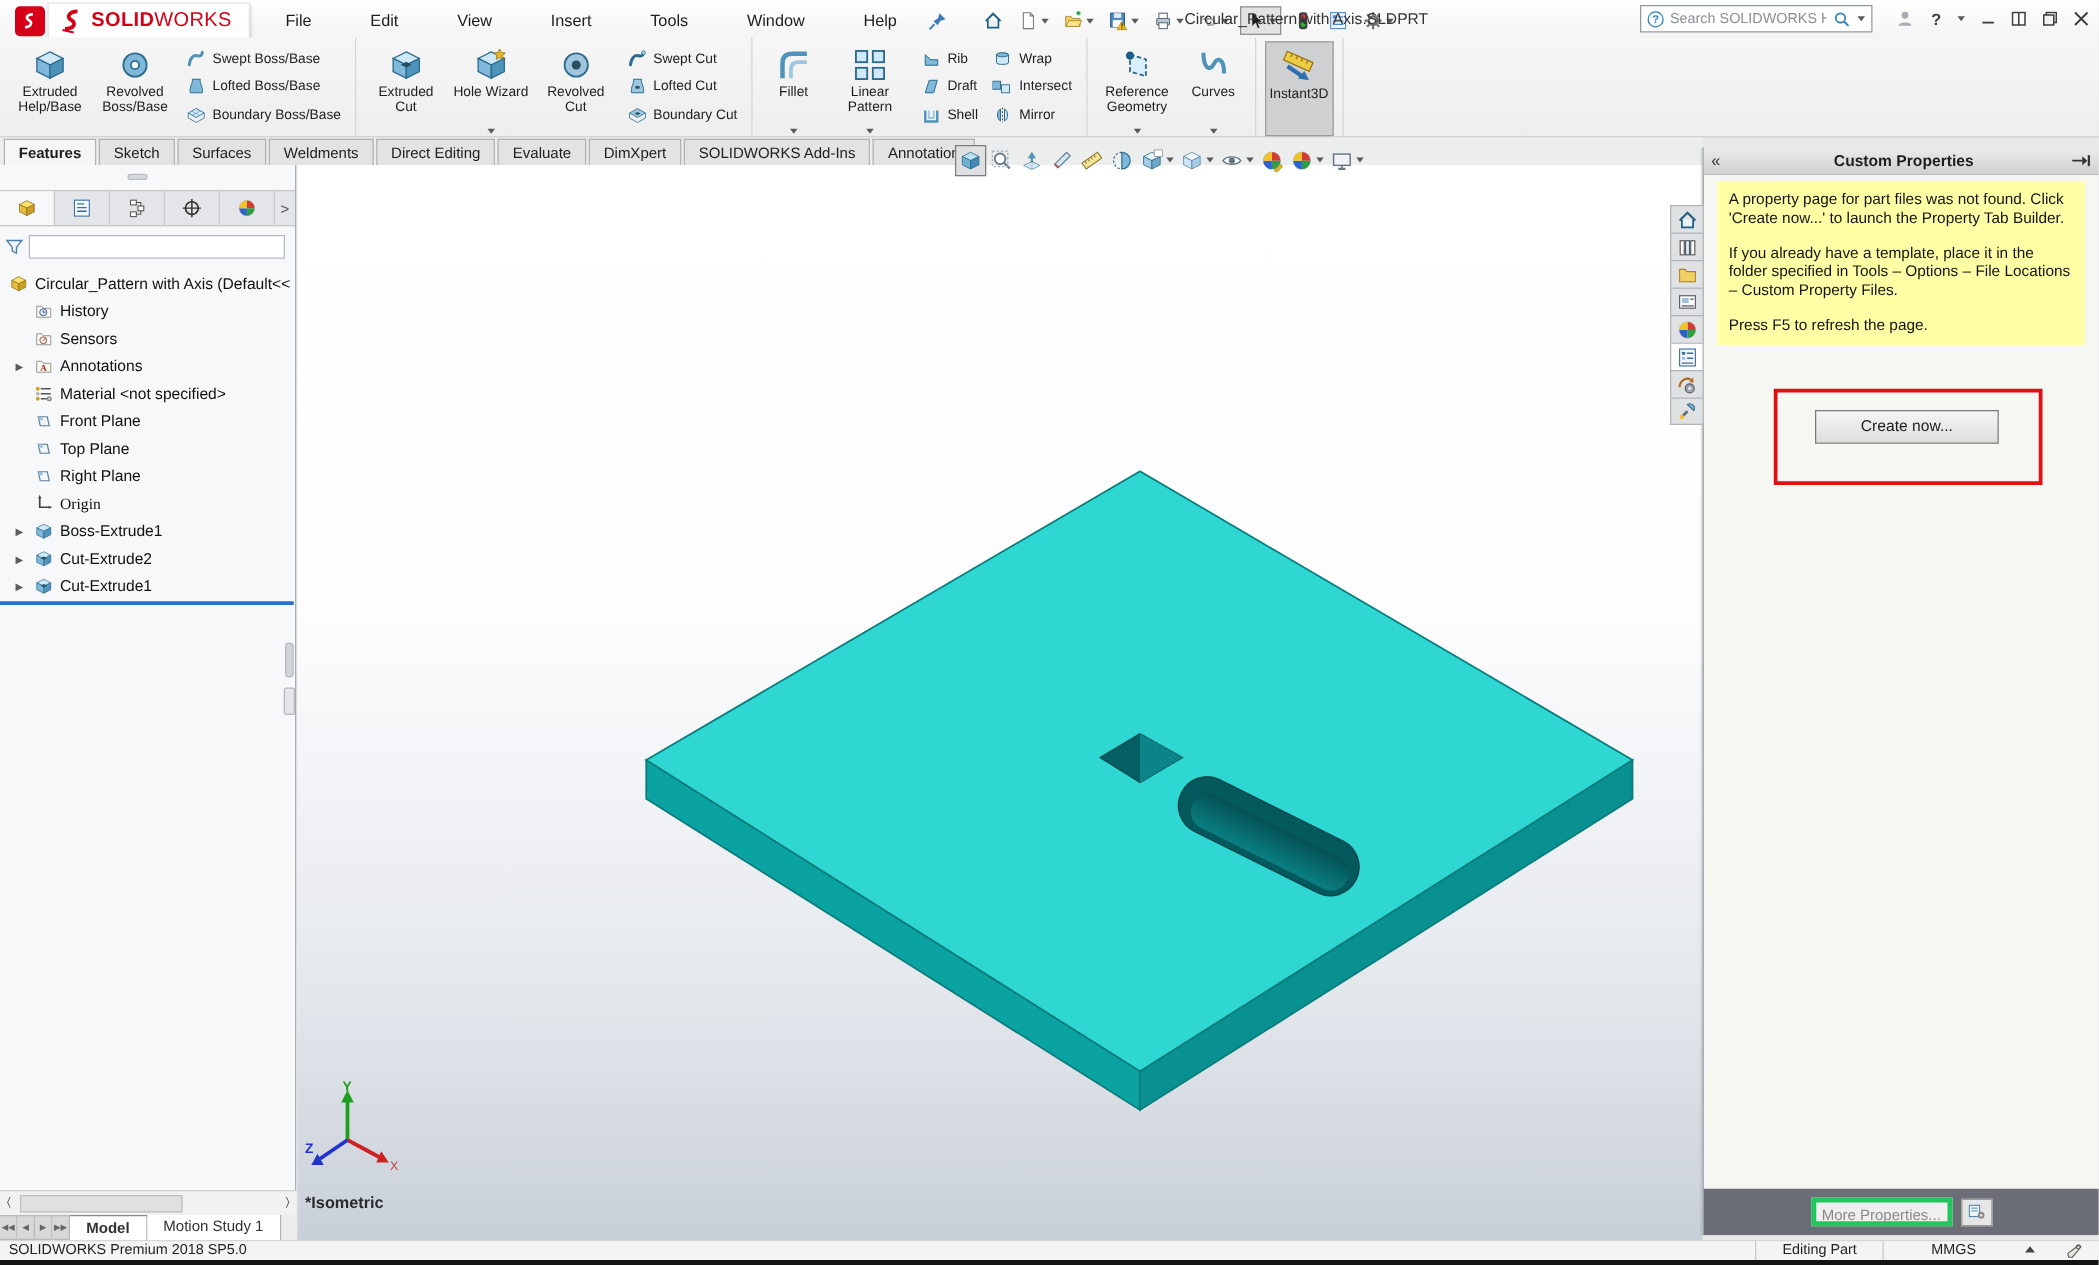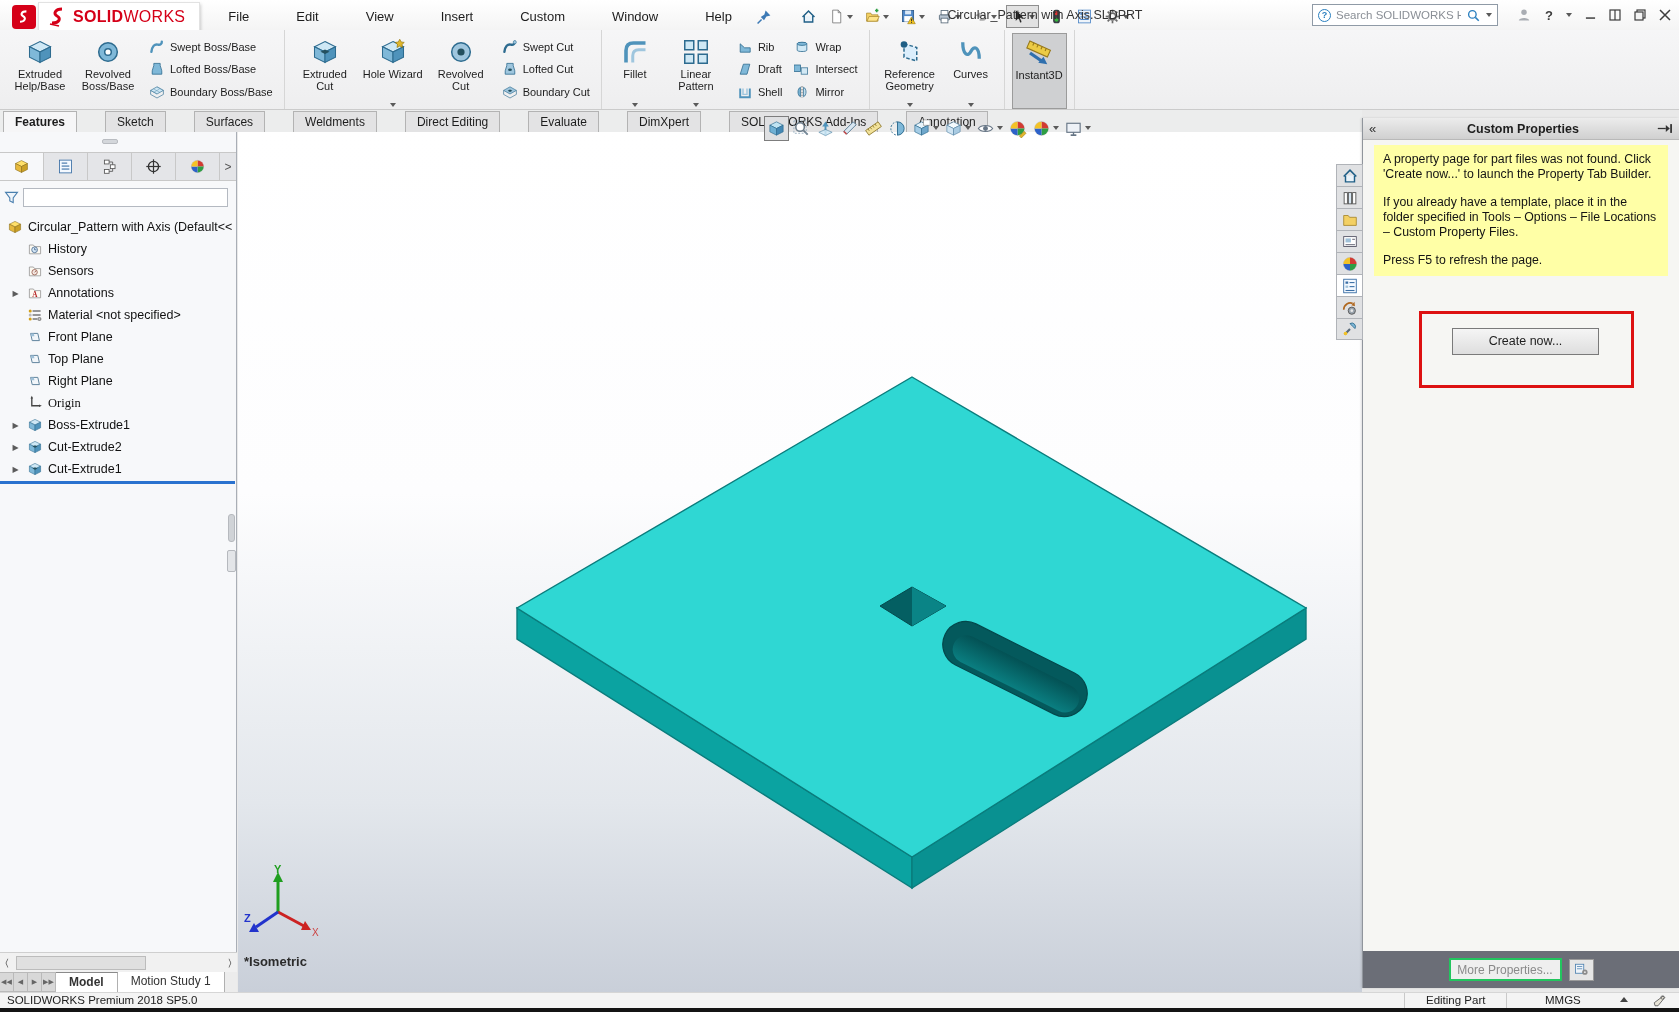--- a/index.html
+++ b/index.html
@@ -42,21 +42,21 @@
     text-align:center; font-size:11px; line-height:12px; color:#1d1d1d; padding:3px 3px 2px 3px; }
   .big-btn .ic { height:32px; display:flex; align-items:center; }
   .big-btn.pressed { background:#cfd0d2; border:1px solid #9b9b9b; }
   .stack { display:flex; flex-direction:column; justify-content:space-between; height:72px; padding:4px 4px 4px 6px; }
   .small-btn { display:flex; align-items:center; gap:5px; font-size:11px; color:#1d1d1d; white-space:nowrap; height:19px; }
   .caret { width:0; height:0; border-left:3.5px solid transparent; border-right:3.5px solid transparent;
     border-top:4px solid #5a5a5a; display:inline-block; }
   .big-btn .caret { margin-top:auto; }
   
   .tabrow { position:absolute; left:0; top:110px; width:1362px; height:22px; background:#eceded;
-    display:flex; align-items:flex-end; padding-left:3px;gap:26px; }
+    display:flex; align-items:flex-end; padding-left:3px; }
   .rtab { font-size:12px; color:#1d1d1d; background:#e3e3e4; border:1px solid #b3b3b3; border-bottom:none;
     padding:3px 11px 3px 11px; margin-right:2px; height:21px; white-space:nowrap; }
   .rtab.active { background:#f6f6f7; font-weight:bold; }
   
   .headsup { position:absolute; left:764px; top:114px; height:28px; display:flex; align-items:center; gap:1px; z-index:6; }
   .hu-btn { display:flex; align-items:center; padding:2px 2px; gap:2px; }
   .hu-btn.pressed { border:1px solid #7d7d7d; background:#dfe0e2; }
   
   .fm-panel { position:absolute; left:0; top:132px; width:237px; bottom:60px;
     background:#f7f8fa; border-right:1px solid #a9aeb6; }
@@ -120,21 +120,21 @@
   .tp-message { margin:5px 11px 0 11px; background:#ffffa6; padding:7px 9px 8px 9px;
     font-size:12.3px; color:#141414; line-height:15px; }
   .tp-message p { margin:0 0 13px 0; }
   .tp-message p:last-child { margin-bottom:0; }
   .red-box { position:absolute; left:56px; top:193px; width:215px; height:77px; border:3px solid #dd1111; }
   .create-btn { position:absolute; left:89px; top:210px; width:147px; height:27px;
     background:linear-gradient(#f5f5f5,#dedede); border:1px solid #7a7a7a; font-size:12.5px;
     text-align:center; line-height:25px; color:#1e1e1e; }
   .tp-bottom { position:absolute; left:0; right:0; bottom:0; height:37px; background:#6b6e77;
     display:flex; align-items:center; justify-content:center; gap:7px; }
-  .more-btn { width:113px; height:23px; background:#efefef; border:2px solid #22c55e; color:#8a8a8a;
+  .more-btn { width:113px; height:23px; background:#efefef; border:4px solid #22c55e; color:#8a8a8a;
     font-size:12px; text-align:center; line-height:21px; }
   .gear-btn { width:25px; height:22px; background:#e6e6e6; border:1px solid #9a9a9a;
     display:flex; align-items:center; justify-content:center; }
   
   .tp-strip { position:absolute; left:1336px; top:164px; width:27px; z-index:7; }
   .tp-strip-tab { height:22px; background:#e0e1e3; border:1px solid #b0b3b8; border-bottom:none;
     display:flex; align-items:center; justify-content:center; }
   .tp-strip-tab:last-child { border-bottom:1px solid #b0b3b8; }
   .tp-strip-tab.active { background:#ffffff; }
   svg { display:block; }
@@ -153,21 +153,21 @@
         <path d="M15,2 C8,2 6,7 10,9 C14,11 13,16 5,16" fill="none" stroke="#d50018" stroke-width="3"></path>
         <path d="M3,17 L12,19" stroke="#d50018" stroke-width="1.6"></path>
       </svg>
     <span class="logo-text"><b>SOLID</b><span>WORKS</span></span>
   </div>
   <div class="menubar">
       <span class="menu-item">File</span>
       <span class="menu-item">Edit</span>
       <span class="menu-item">View</span>
       <span class="menu-item">Insert</span>
-      <span class="menu-item">Custom</span>
+      <span class="menu-item">Tools</span>
       <span class="menu-item">Window</span>
       <span class="menu-item">Help</span>
     </div>
   <span class="pin-btn">
     <svg width="16" height="16" viewBox="0 0 20 20">
         <path d="M12,2 L18,8 L13,9.5 L10,14 L6,10 L10.5,7 Z" fill="#3d7ab5"></path>
         <line x1="7" y1="13" x2="2" y2="18" stroke="#3d7ab5" stroke-width="1.8"></line>
       </svg>
   </span>
   <div class="qat">

